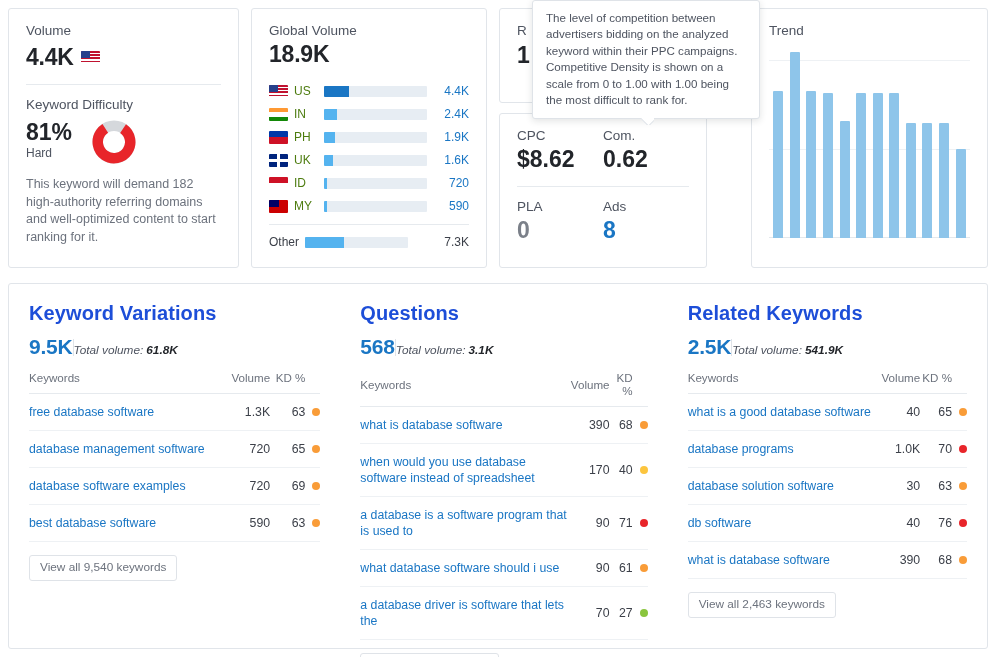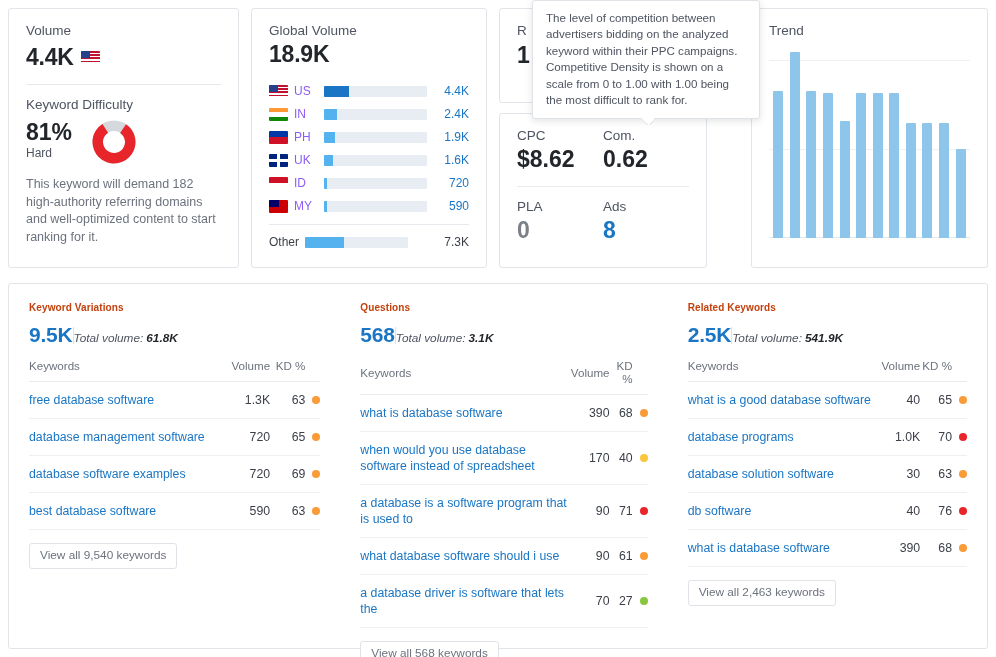--- a/index.html
+++ b/index.html
@@ -13,21 +13,21 @@
   .root { position: relative; width: 996px; height: 657px; }
 
   .card {
     position: absolute;
     background: #fff;
     border: 1px solid #e1e5ea;
     border-radius: 3px;
   }
 
   
-  .sec-title { font-size: 10px; font-weight: 700; color: #c2410c; letter-spacing: .1px; }
+  .sec-title { font-size: 20px; font-weight: 700; color: #1d4ed8; letter-spacing: .1px; }
   .big-num { font-size: 23px; font-weight: 700; color: #22252a; letter-spacing: -.2px; }
   .metric-label { font-size: 13.5px; font-weight: 400; color: #4e5460; }
   .blue { color: #1a76c4; }
   .hr { height: 1px; background: #e6eaee; border: 0; }
 
   
   #card-volume { left: 8px; top: 8px; width: 231px; height: 260px; }
   .pad { padding: 14px 17px; }
   #card-volume .vol-title { margin-bottom: 6px; }
   .vol-row { display: flex; align-items: center; gap: 7px; }
@@ -54,21 +54,21 @@
   .donut { width: 44px; height: 44px; margin-top: 1px; }
   .kd-desc {
     margin-top: 12px; font-size: 12.5px; line-height: 17.5px; color: #6c727d;
   }
 
   
   #card-global { left: 251px; top: 8px; width: 236px; height: 260px; }
   #card-global .gv-num { margin-top: 3px; }
   .gv-list { margin-top: 13px; }
   .gv-row { display: flex; align-items: center; height: 20px; margin-bottom: 3px; }
-  .gv-cc { font-size: 12px; color: #8b5cf6; width: 30px; margin-left: 6px; }
+  .gv-cc { font-size: 12px; color: #4d7c0f; width: 30px; margin-left: 6px; }
   .gv-cc.plain { color: #3c4049; width: 36px; margin-left: 0; }
   .gv-track {
     flex: 1 1 auto; height: 11px; background: #e7edf3; border-radius: 1px;
     position: relative; overflow: hidden; max-width: 103px;
   }
   .gv-fill { position: absolute; left: 0; top: 0; bottom: 0; background: #54b3ef; }
   .gv-fill.dark { background: #1a76c4; }
   .gv-val { font-size: 12px; color: #1a76c4; width: 40px; text-align: right; margin-left: auto; }
   .gv-val.plain { color: #3c4049; }
   .gv-sep { margin: 8px 0 7px; }

